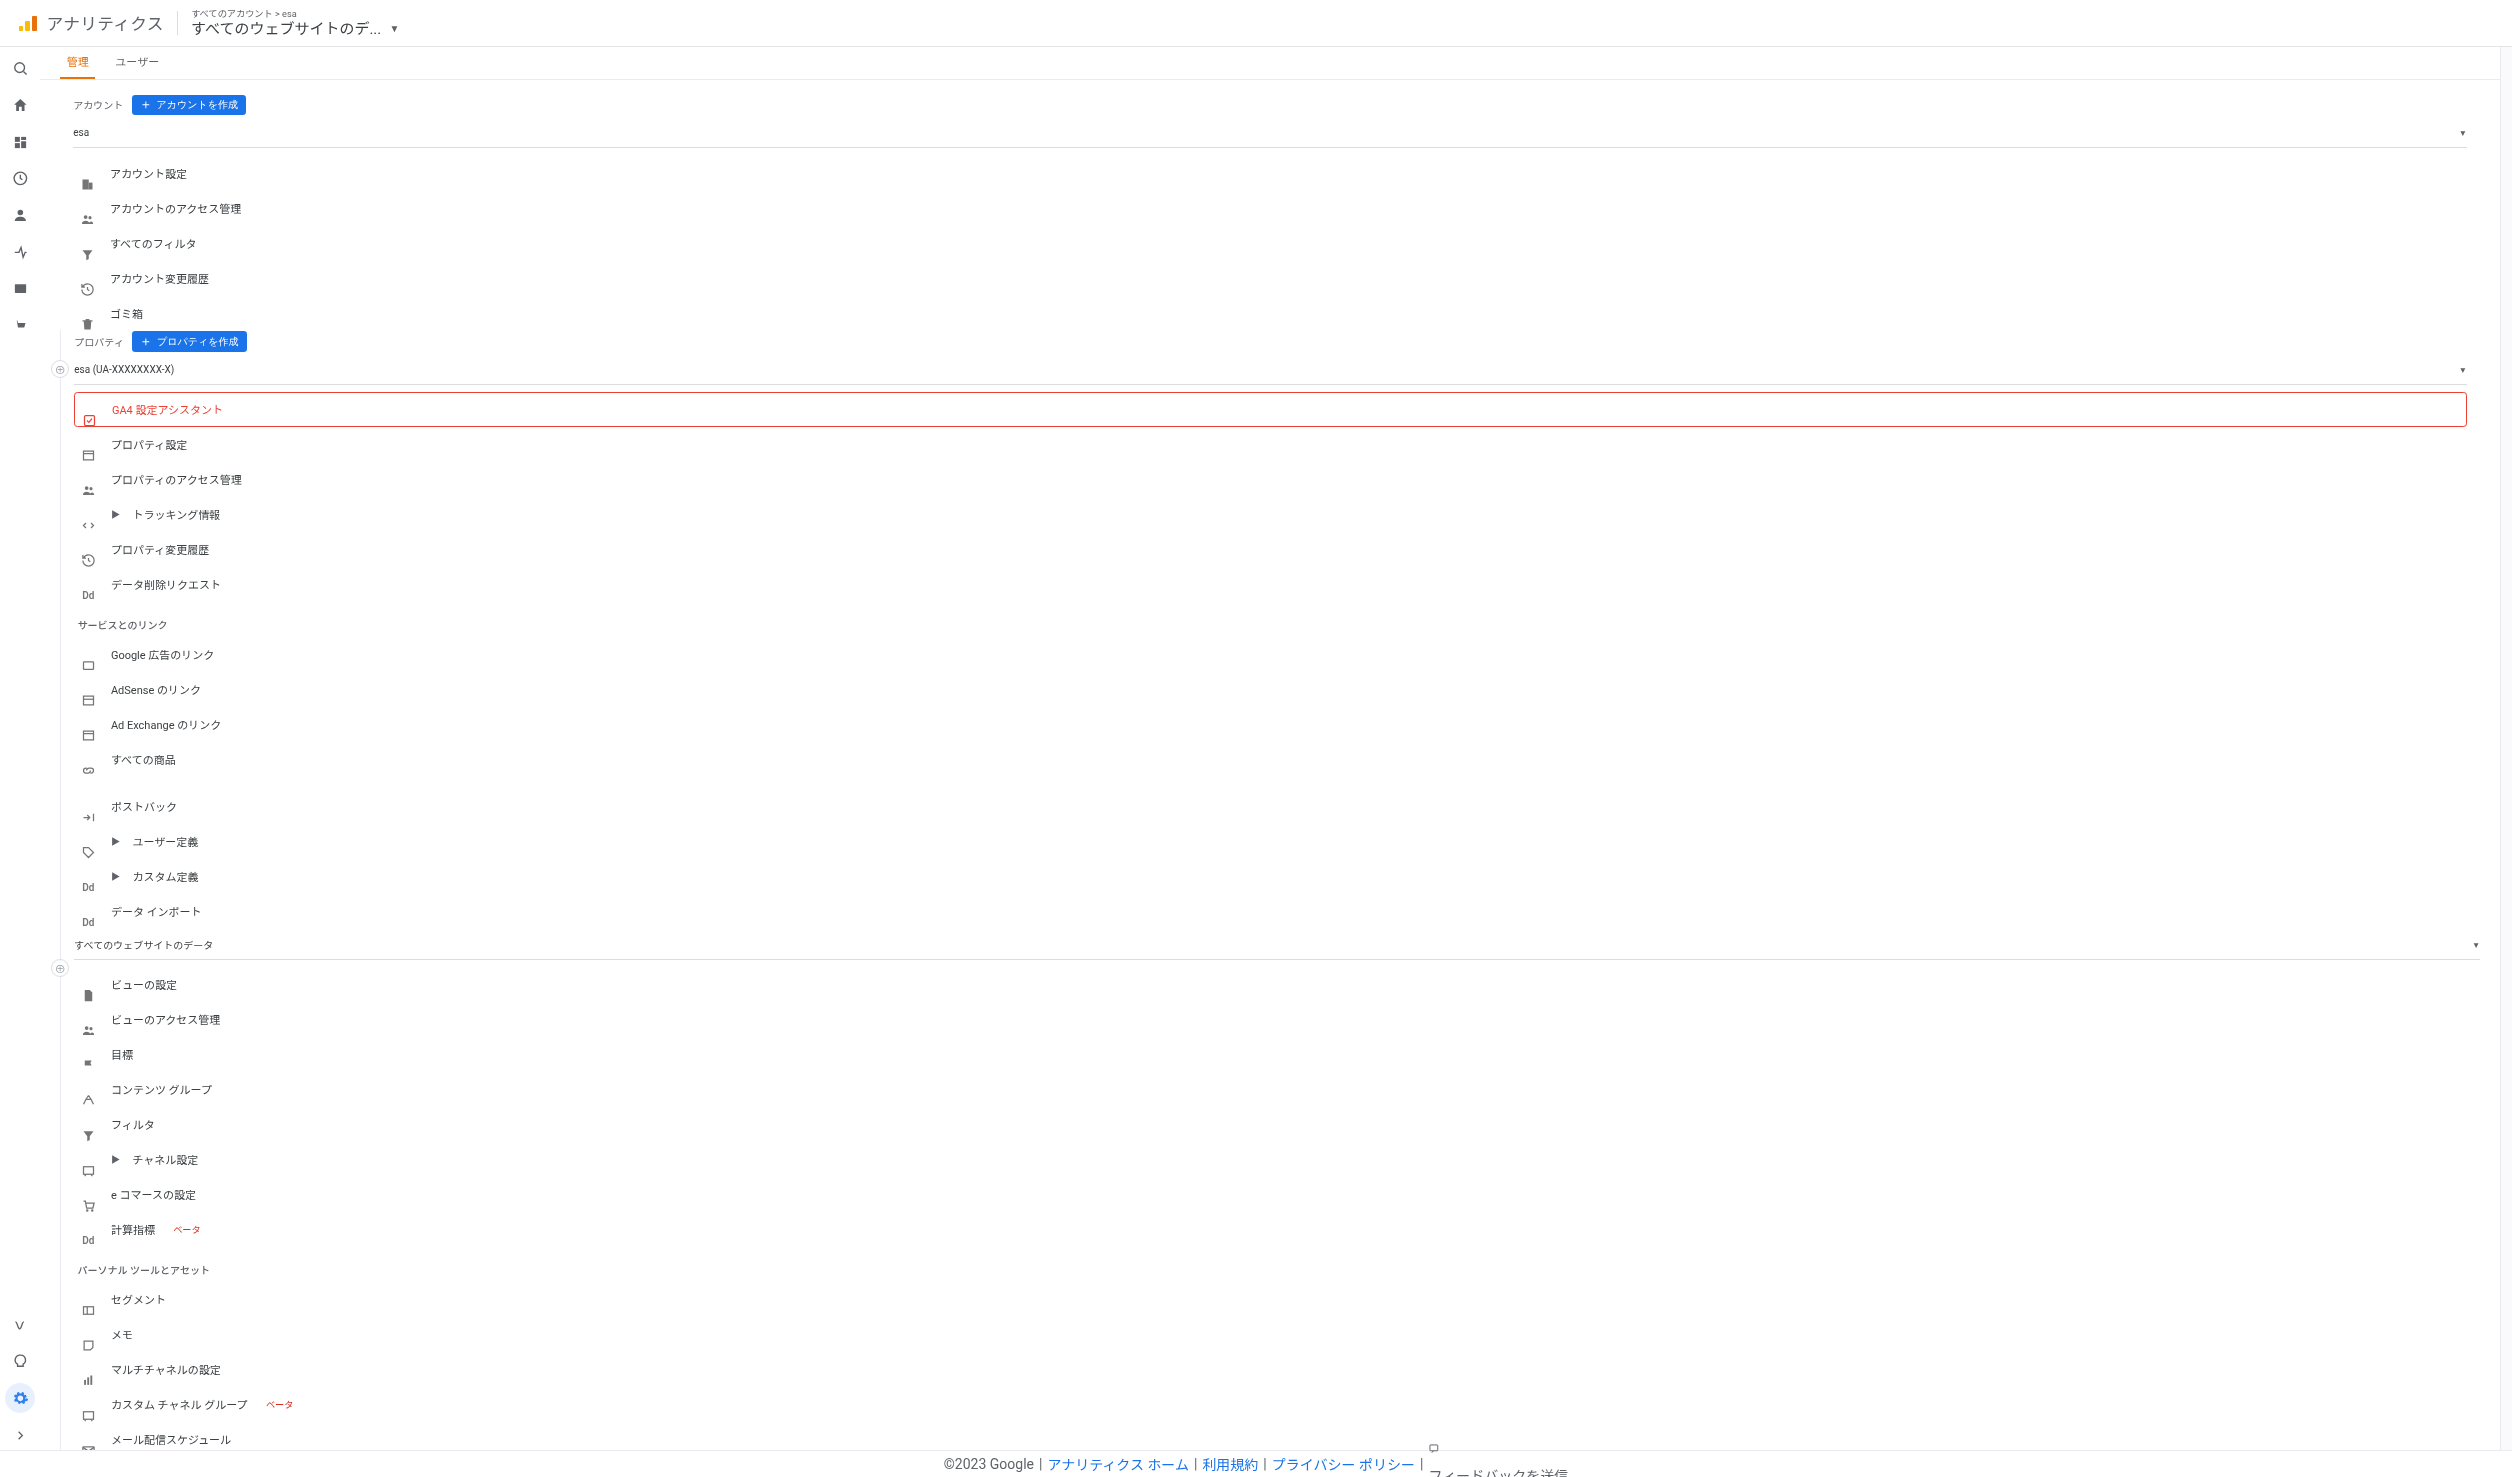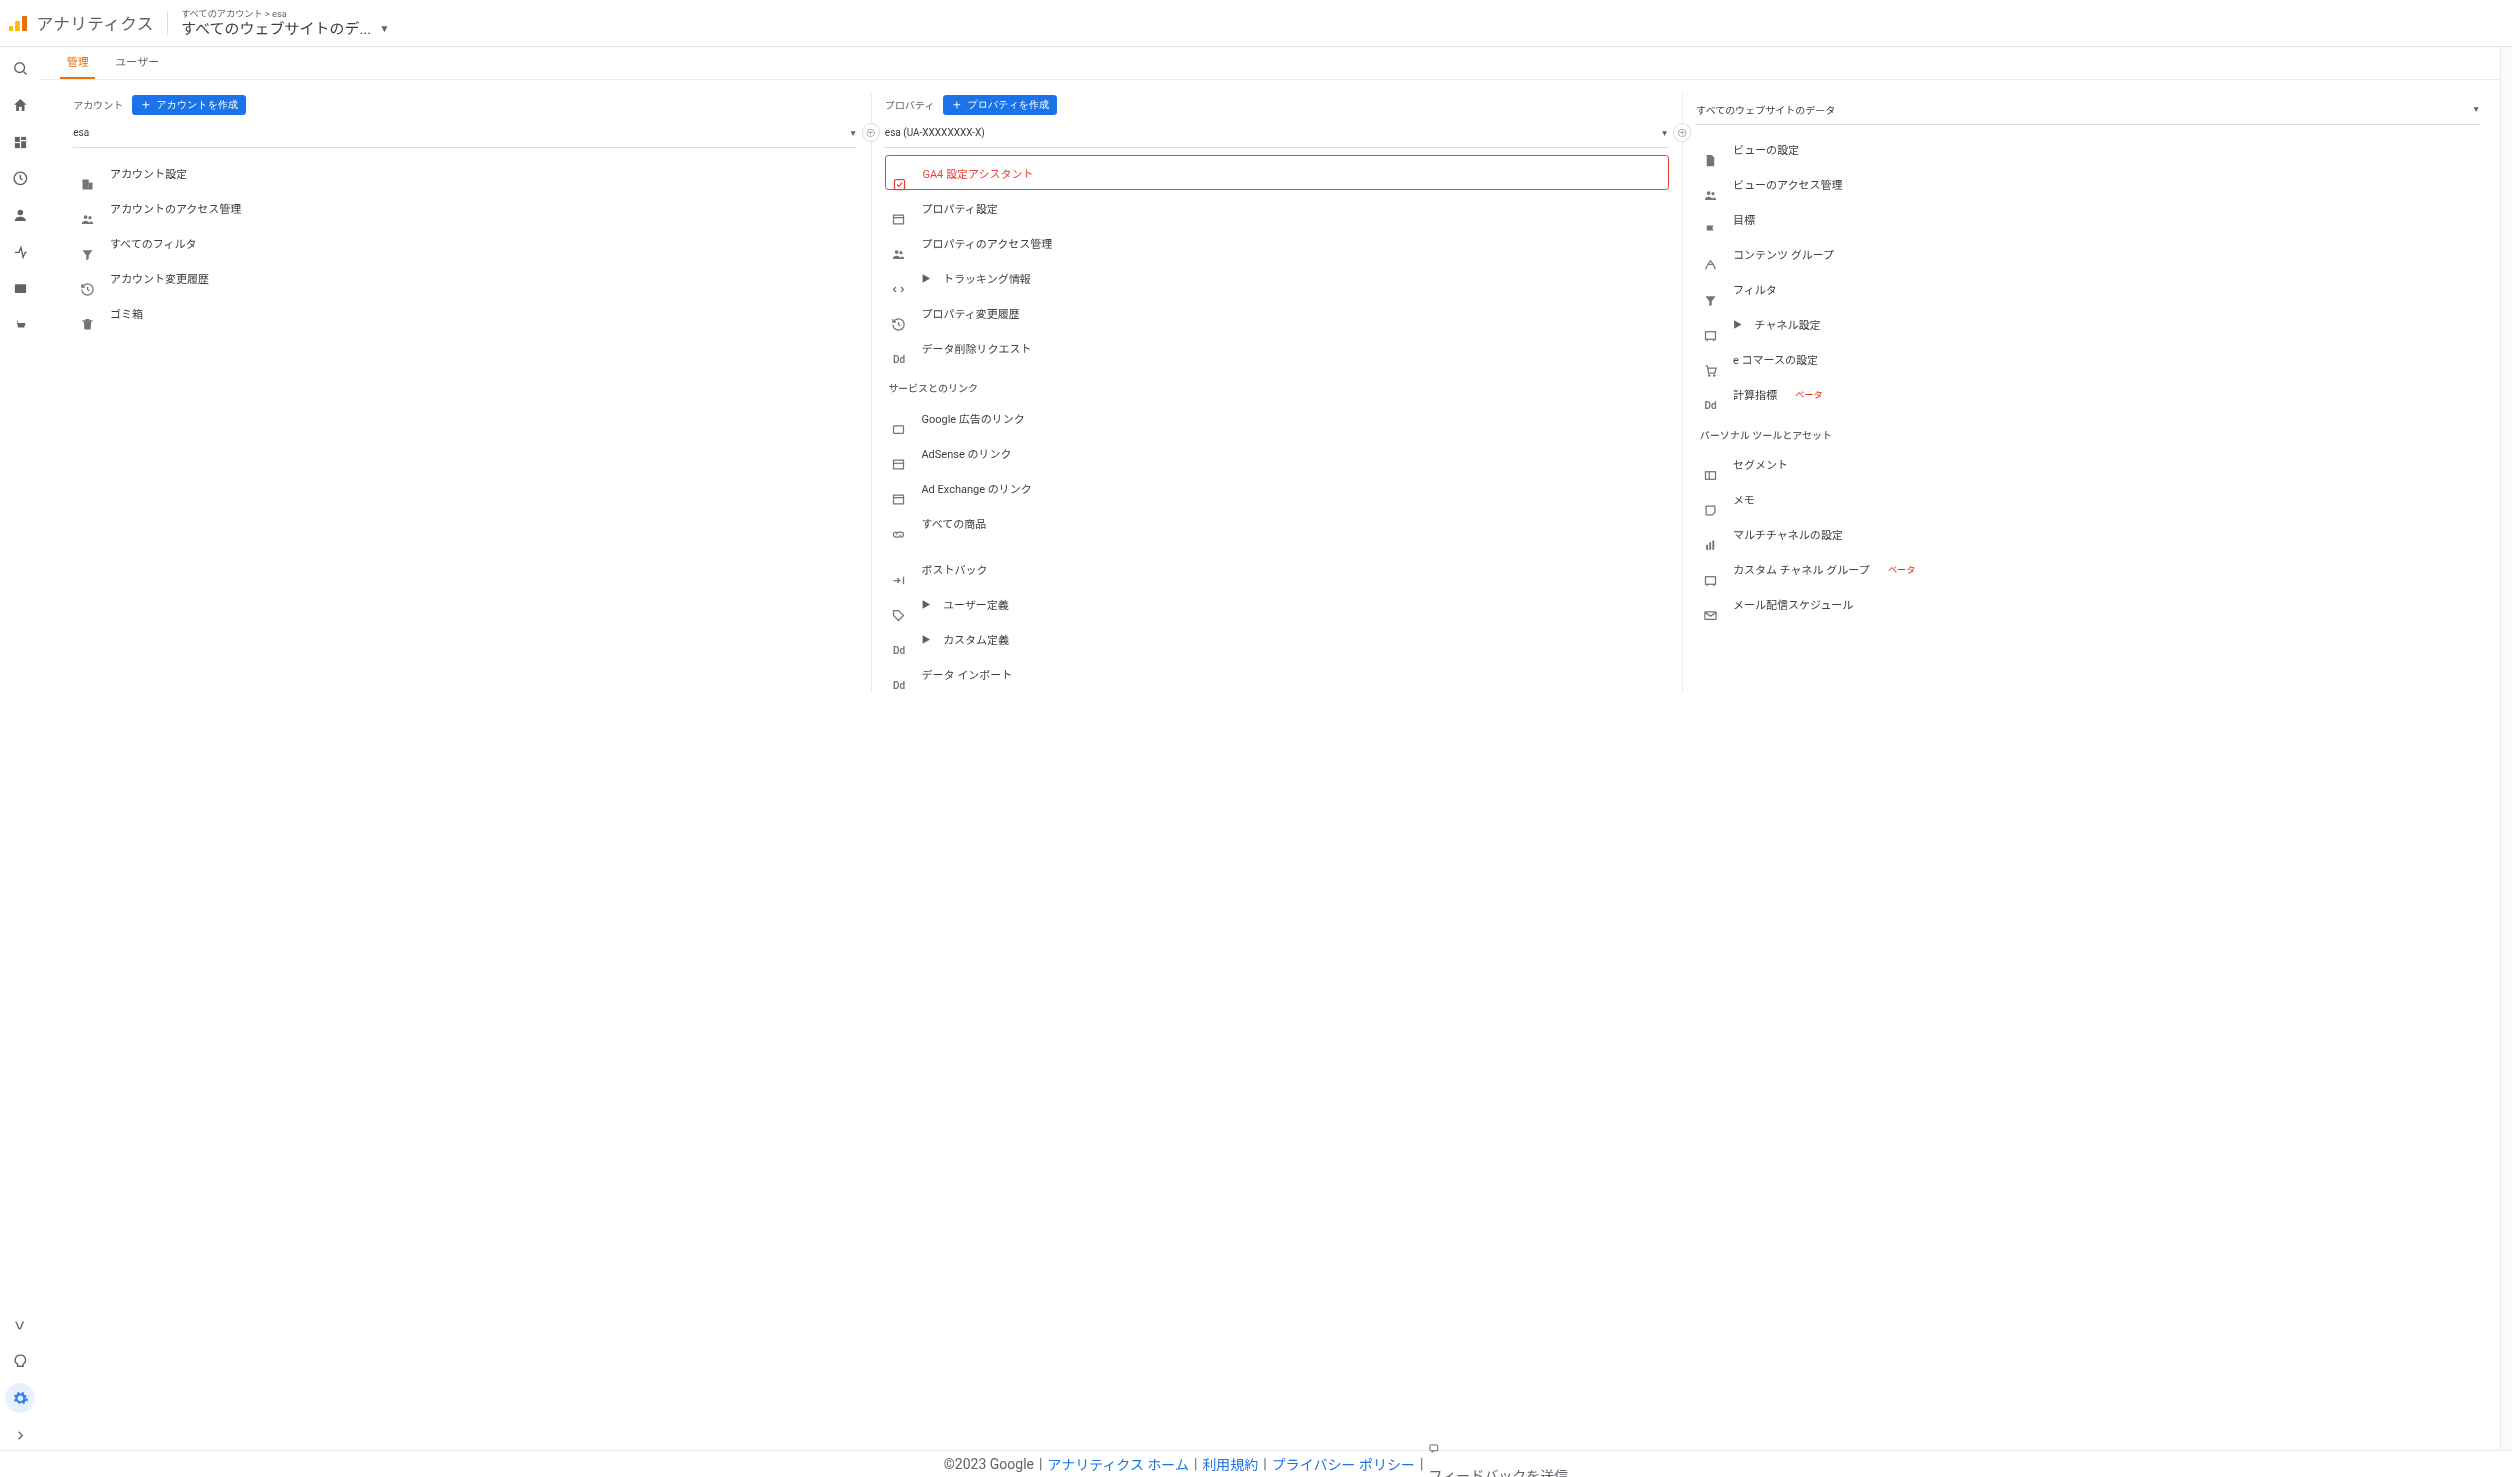--- a/index.html
+++ b/index.html
@@ -1,20 +1,20 @@
 <!DOCTYPE html>
 <html style="font-size:13.3px"><head>
 <meta charset="utf-8">
 <style>
   * { box-sizing: border-box; margin: 0; padding: 0; }
   html, body { height: 100%; font-family: Roboto, "Helvetica Neue", Arial, "Hiragino Kaku Gothic ProN", "Noto Sans JP", sans-serif; color:#3c4043; }
   body { background:#fff; font-size:11px; }
 
   
-  .top-header{ height:47px; display:flex; align-items:center; padding:0 9px; border-bottom:0.8px solid #e4e3e8; }
+  .top-header{ height:47px; display:flex; align-items:center; padding:0 19px; border-bottom:0.8px solid #e4e3e8; }
   .ga-logo{ display:flex; align-items:center; gap:3.3px; margin-right:10px; }
   .ga-logo .dot{ width:4.2px; height:4.2px; background:#fbbc04; border-radius:0.8px; }
   .ga-logo .bar1{ width:5px; height:10px; background:#fbbc04; border-radius:0.8px; }
   .ga-logo .bar2{ width:5px; height:15px; background:#e8710a; border-radius:0.8px; }
   .top-title{ font-size:16.7px; color:#5f6368; letter-spacing:0.3px; }
   .top-div{ width:0.8px; height:23.4px; background:#dadce0; margin:0 13.3px; }
   .crumbs{ font-size:10px; color:#5f6368; line-height:1.2; }
   .crumbs .sub{ font-size:9.2px; }
   .crumbs .sub span.cur{ color:#5f6368; }
   .crumbs .main{ font-size:15px; color:#3c4043; display:flex; align-items:center; gap:8.3px; }
@@ -26,21 +26,21 @@
   .left-rail .ic{ width:30px; height:30px; display:flex; align-items:center; justify-content:center; color:#5f6368; border-radius:50%; cursor:pointer; }
   .left-rail .spacer{ flex:1; }
   .left-rail .ic.active{ background:#e8f0fe; color:#1a73e8; }
 
   .content{ flex:1; min-width:0; display:flex; flex-direction:column; }
   .tabs{ height:33px; display:flex; align-items:flex-end; padding-left:20px; border-bottom:0.8px solid #eceaf0; gap:13.3px; }
   .tab{ padding:8.3px 6.7px; font-size:11px; color:#5f6368; cursor:pointer; border-bottom:2.5px solid transparent; }
   .tab.active{ color:#e8710a; border-bottom-color:#e8710a; font-weight:400; }
 
   .admin{ flex:1; overflow:auto; background:#fff; padding:13.3px 0 0 0; }
-  .cols{ display:flex; gap:0; padding:0 20px; }
+  .cols{ display:flex; gap:0; padding:0 20px;flex-direction:column; }
   .col{ flex:1; min-width:0; padding:0 13.3px; position:relative; }
   .col + .col{ border-left:0.8px solid #eceaf0; }
 
   .col-head{ display:flex; align-items:center; gap:8.3px; height:23.4px; }
   .col-head .label{ font-size:10px; color:#5f6368; }
   .btn-create{ display:inline-flex; align-items:center; gap:5px; background:#1a73e8; color:#fff; border:none; border-radius:3.3px; padding:3.3px 8.3px; font-size:10px; cursor:pointer; }
   .btn-create svg{ width:11.7px; height:11.7px; }
 
   .sel{ height:30px; border-bottom:0.8px solid #dadce0; display:flex; align-items:center; justify-content:space-between; font-size:10px; color:#3c4043; margin-top:1.7px; cursor:pointer; }
   .sel .arrow{ font-size:8.3px; color:#5f6368; }

